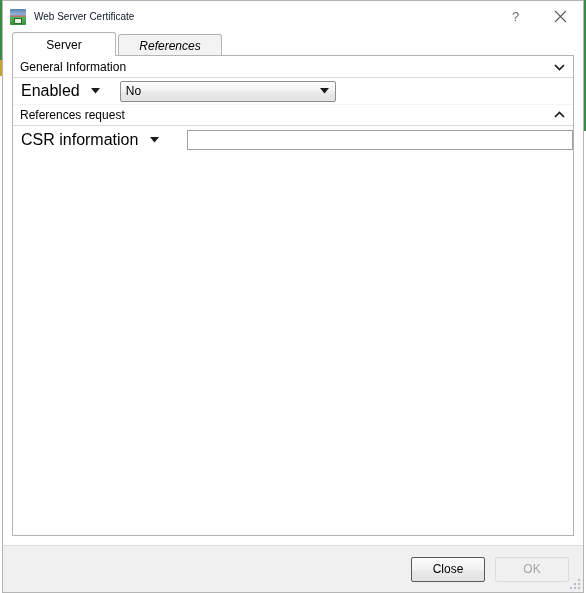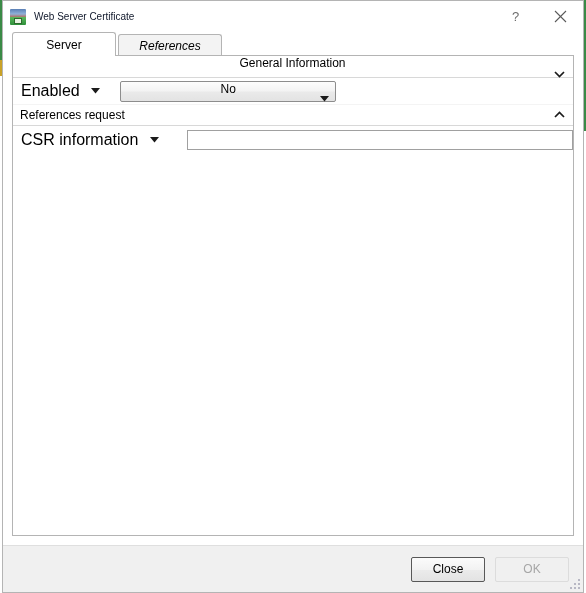--- a/index.html
+++ b/index.html
@@ -157,21 +157,21 @@
     display: flex;
     align-items: center;
     background: #ffffff;
     border-bottom: 1px solid #d8d8d8;
     border-top: 1px solid #f4f4f4;
     padding-left: 7px;
     padding-right: 8px;
     cursor: default;
     position: relative;
   }
-  .section-header:first-child { border-top: none; flex-direction: column; }
+  .section-header:first-child { border-top: none; }
   .section-title {
     font-size: 12px;
     color: #000;
     white-space: nowrap;
   }
   .chev {
     margin-left: auto;
     width: 12px;
     height: 12px;
     display: flex;
@@ -211,21 +211,20 @@
     border-radius: 2px;
     background: linear-gradient(180deg, #fdfdfd 0%, #f3f3f3 48%, #eaeaea 52%, #e3e3e3 100%);
     display: flex;
     align-items: center;
     padding-left: 5px;
     padding-right: 4px;
     font-size: 12px;
     color: #000;
     cursor: default;
     position: relative;
-    flex-direction: column;
   }
   .combo-arrow {
     margin-left: auto;
     width: 12px;
     height: 12px;
     display: flex;
     align-items: center;
     justify-content: center;
   }
 

